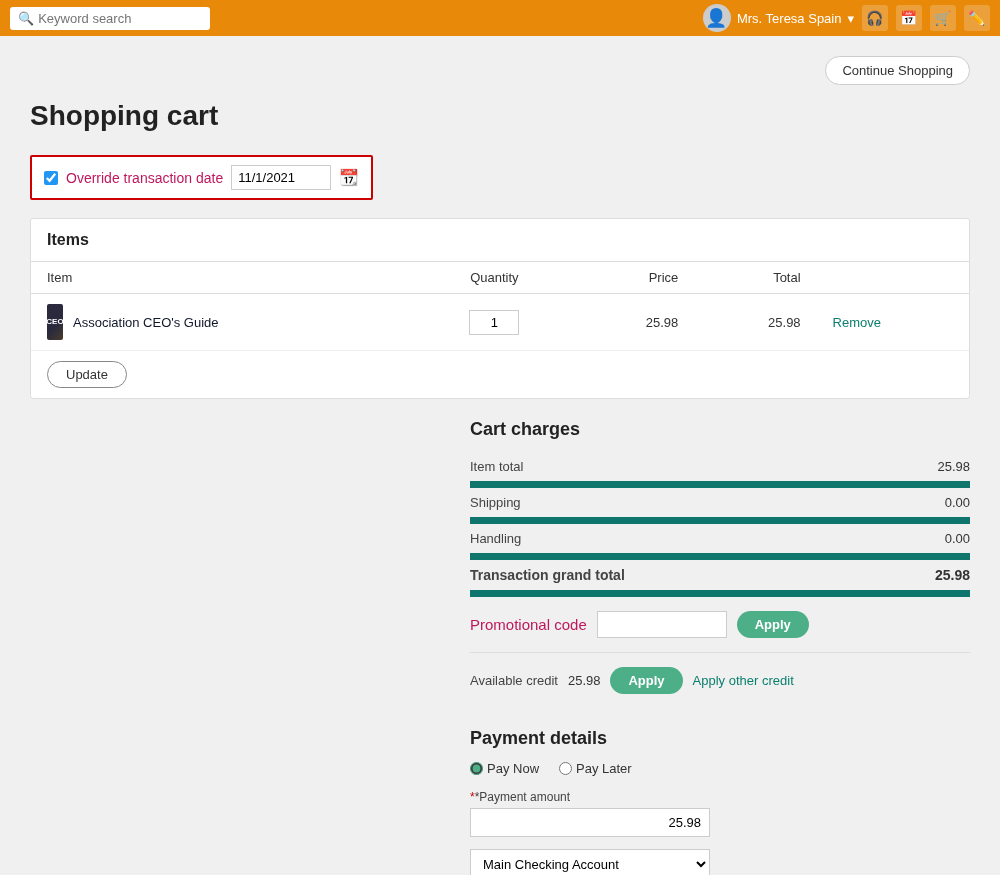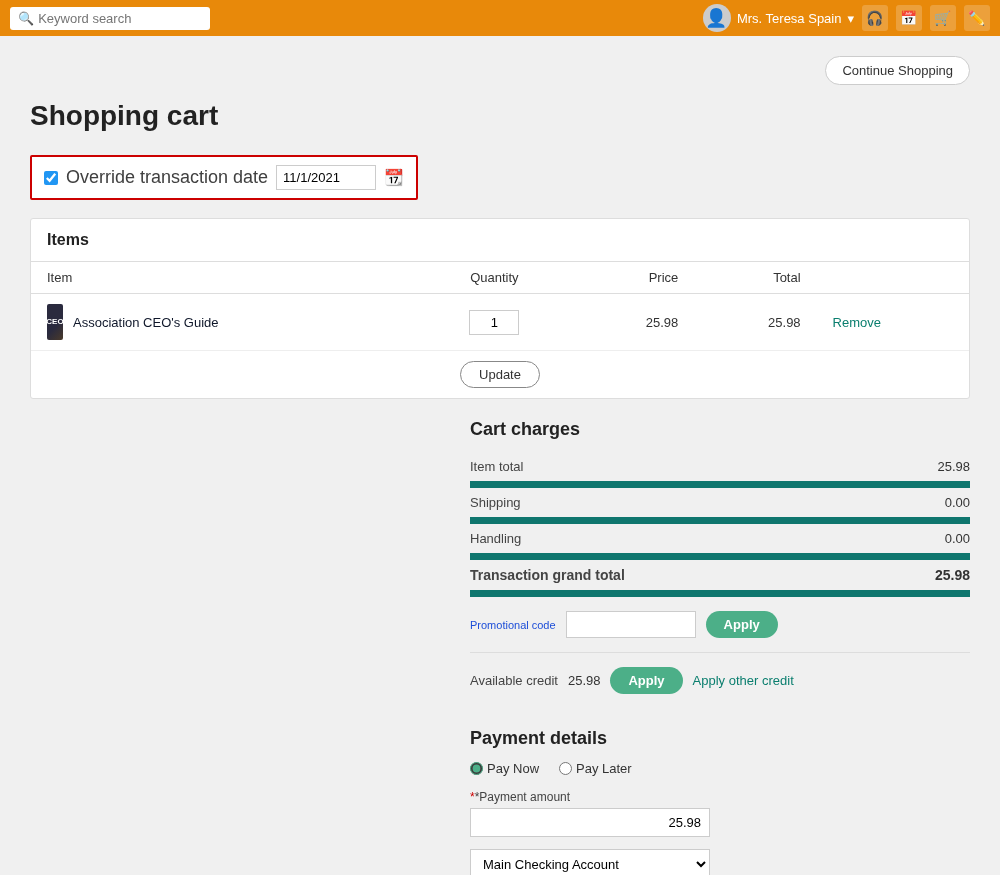--- a/index.html
+++ b/index.html
@@ -108,22 +108,22 @@
       background: white;
       margin-bottom: 18px;
       border-radius: 2px;
     }
     .override-date-box input[type="checkbox"] {
       accent-color: #2196F3;
       width: 14px;
       height: 14px;
     }
     .override-date-box label {
-      font-size: 18px;
-      color: #404040;
+      font-size: 14px;
+      color: #be185d;
     }
     .override-date-box input[type="text"] {
       border: 1px solid #ccc;
       padding: 4px 6px;
       font-size: 13px;
       width: 100px;
     }
     .cal-icon {
       font-size: 16px;
       color: #555;
@@ -182,21 +182,21 @@
       font-size: 13px;
     }
     .remove-link {
       color: #0a7e6e;
       text-decoration: none;
       font-size: 13px;
       cursor: pointer;
     }
     .update-row {
       display: flex;
-      justify-content: center;
+      justify-content: flex-start;
       padding: 10px 16px;
     }
     .btn-update {
       background: white;
       border: 1px solid #888;
       border-radius: 20px;
       padding: 5px 18px;
       font-size: 13px;
       cursor: pointer;
       color: #333;
@@ -231,21 +231,21 @@
     
     .promo-row {
       display: flex;
       align-items: center;
       gap: 10px;
       padding: 14px 0;
       border-bottom: 1px solid #ddd;
       max-width: 500px;
       margin-left: auto;
     }
-    .promo-label { font-size: 11px; color: #1d4ed8; }
+    .promo-label { font-size: 15px; color: #be185d; }
     .promo-input {
       border: 1px solid #ccc;
       padding: 5px 8px;
       font-size: 13px;
       width: 130px;
     }
     .btn-green {
       background: #4caf88;
       border: none;
       border-radius: 20px;

